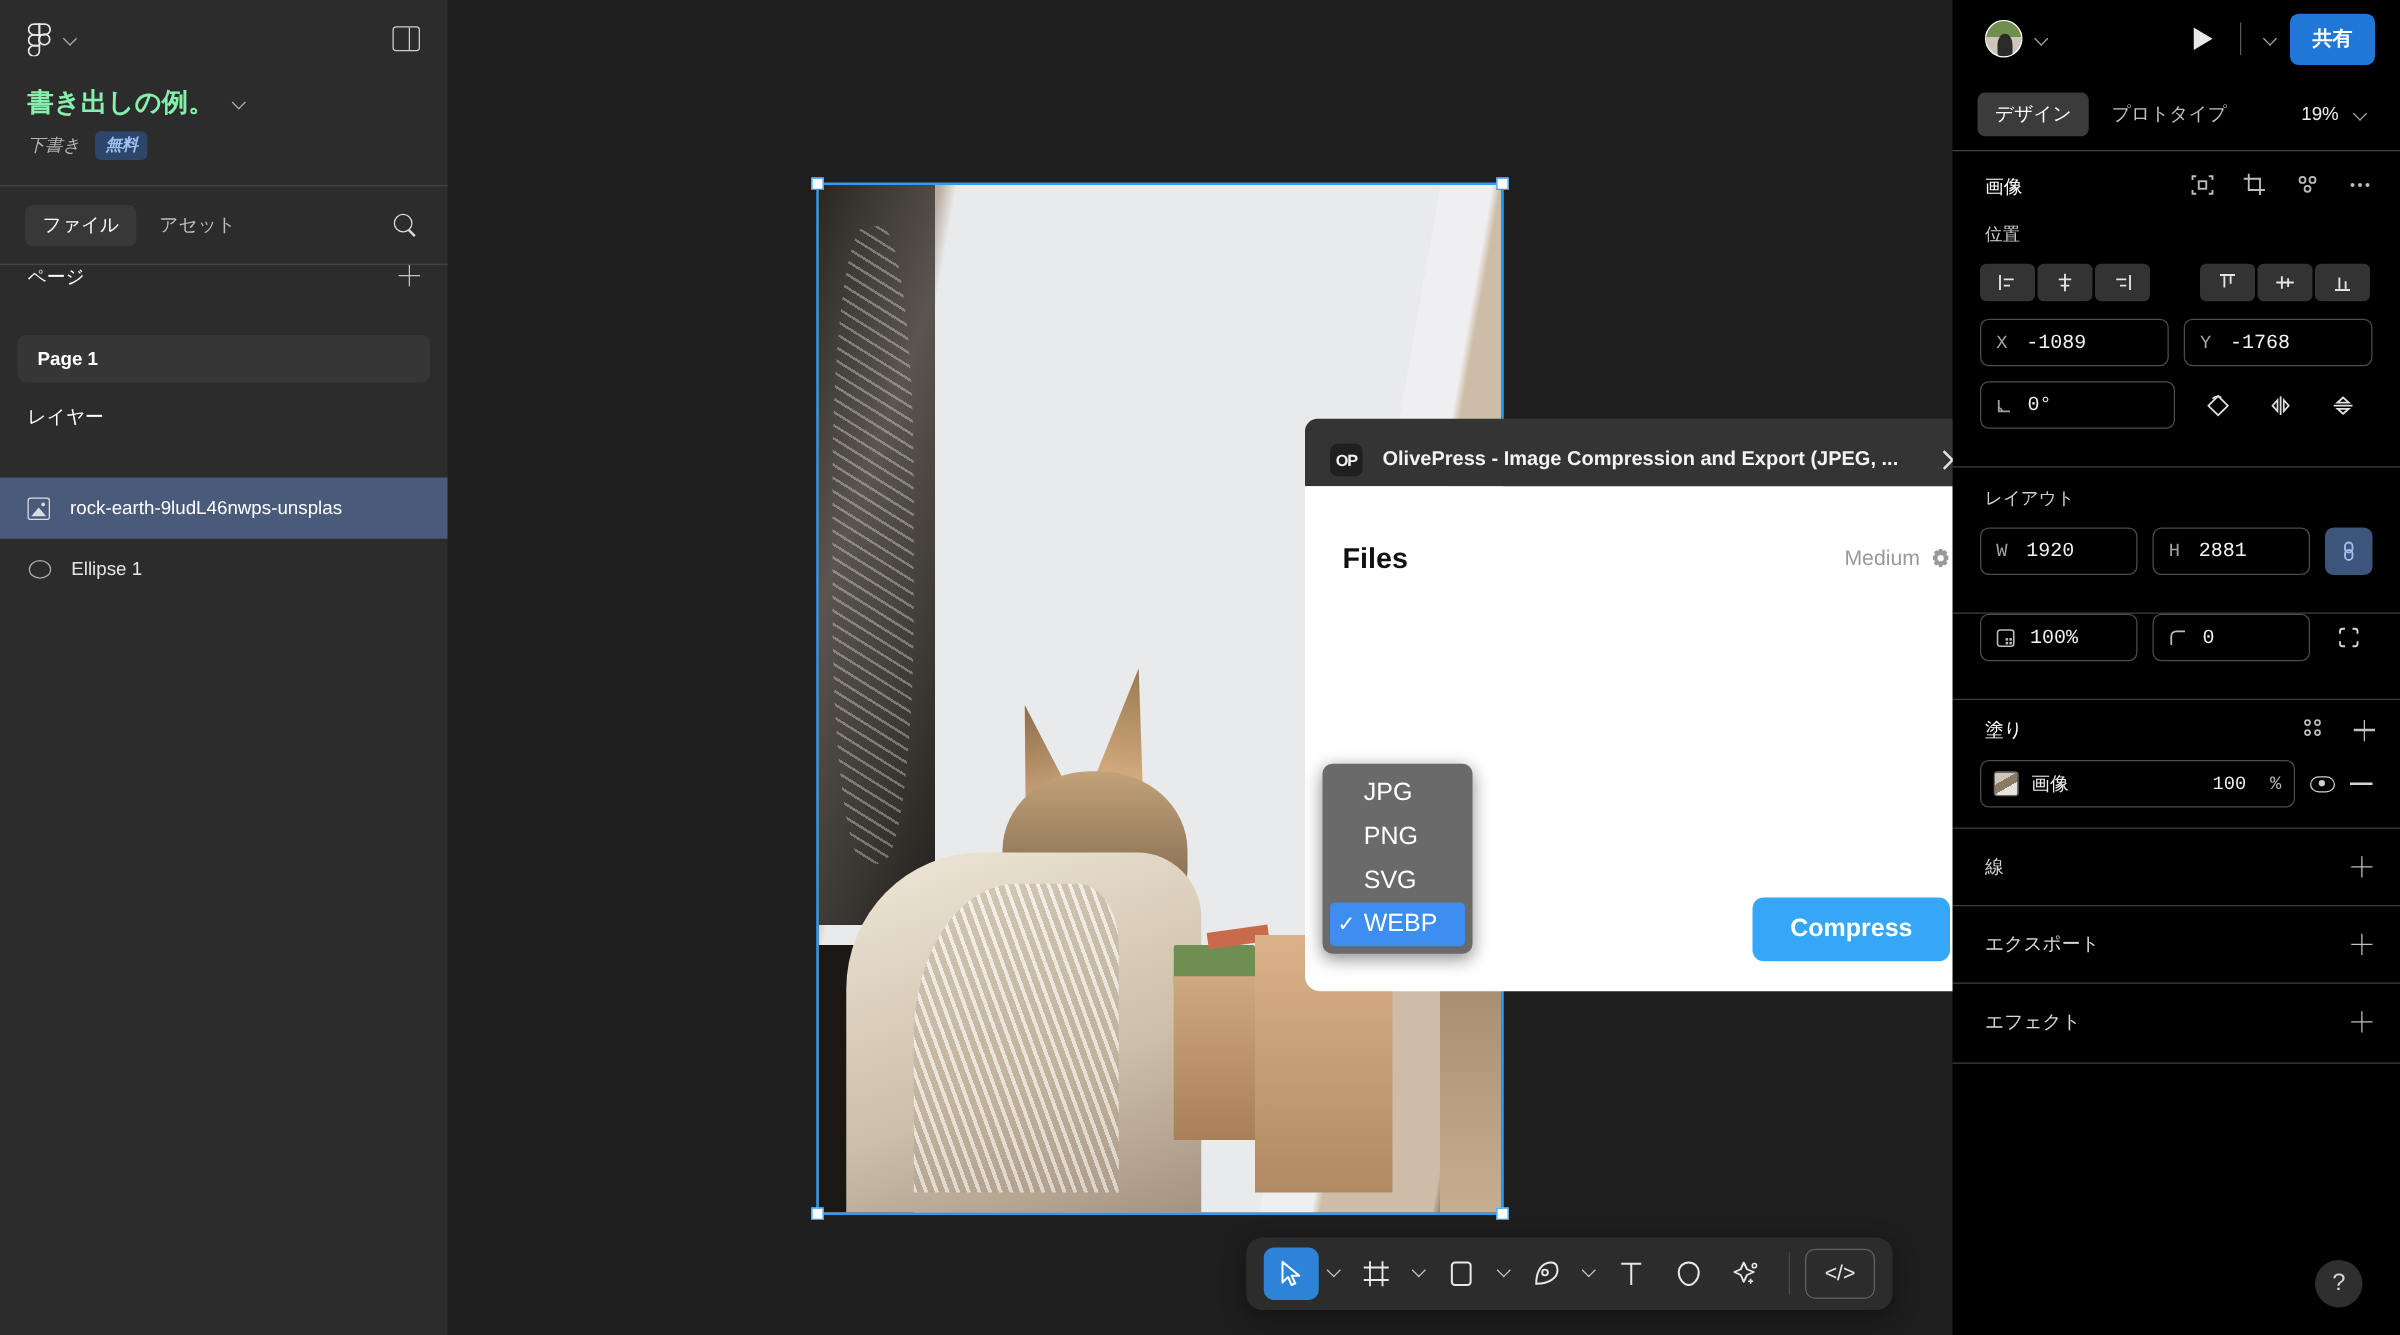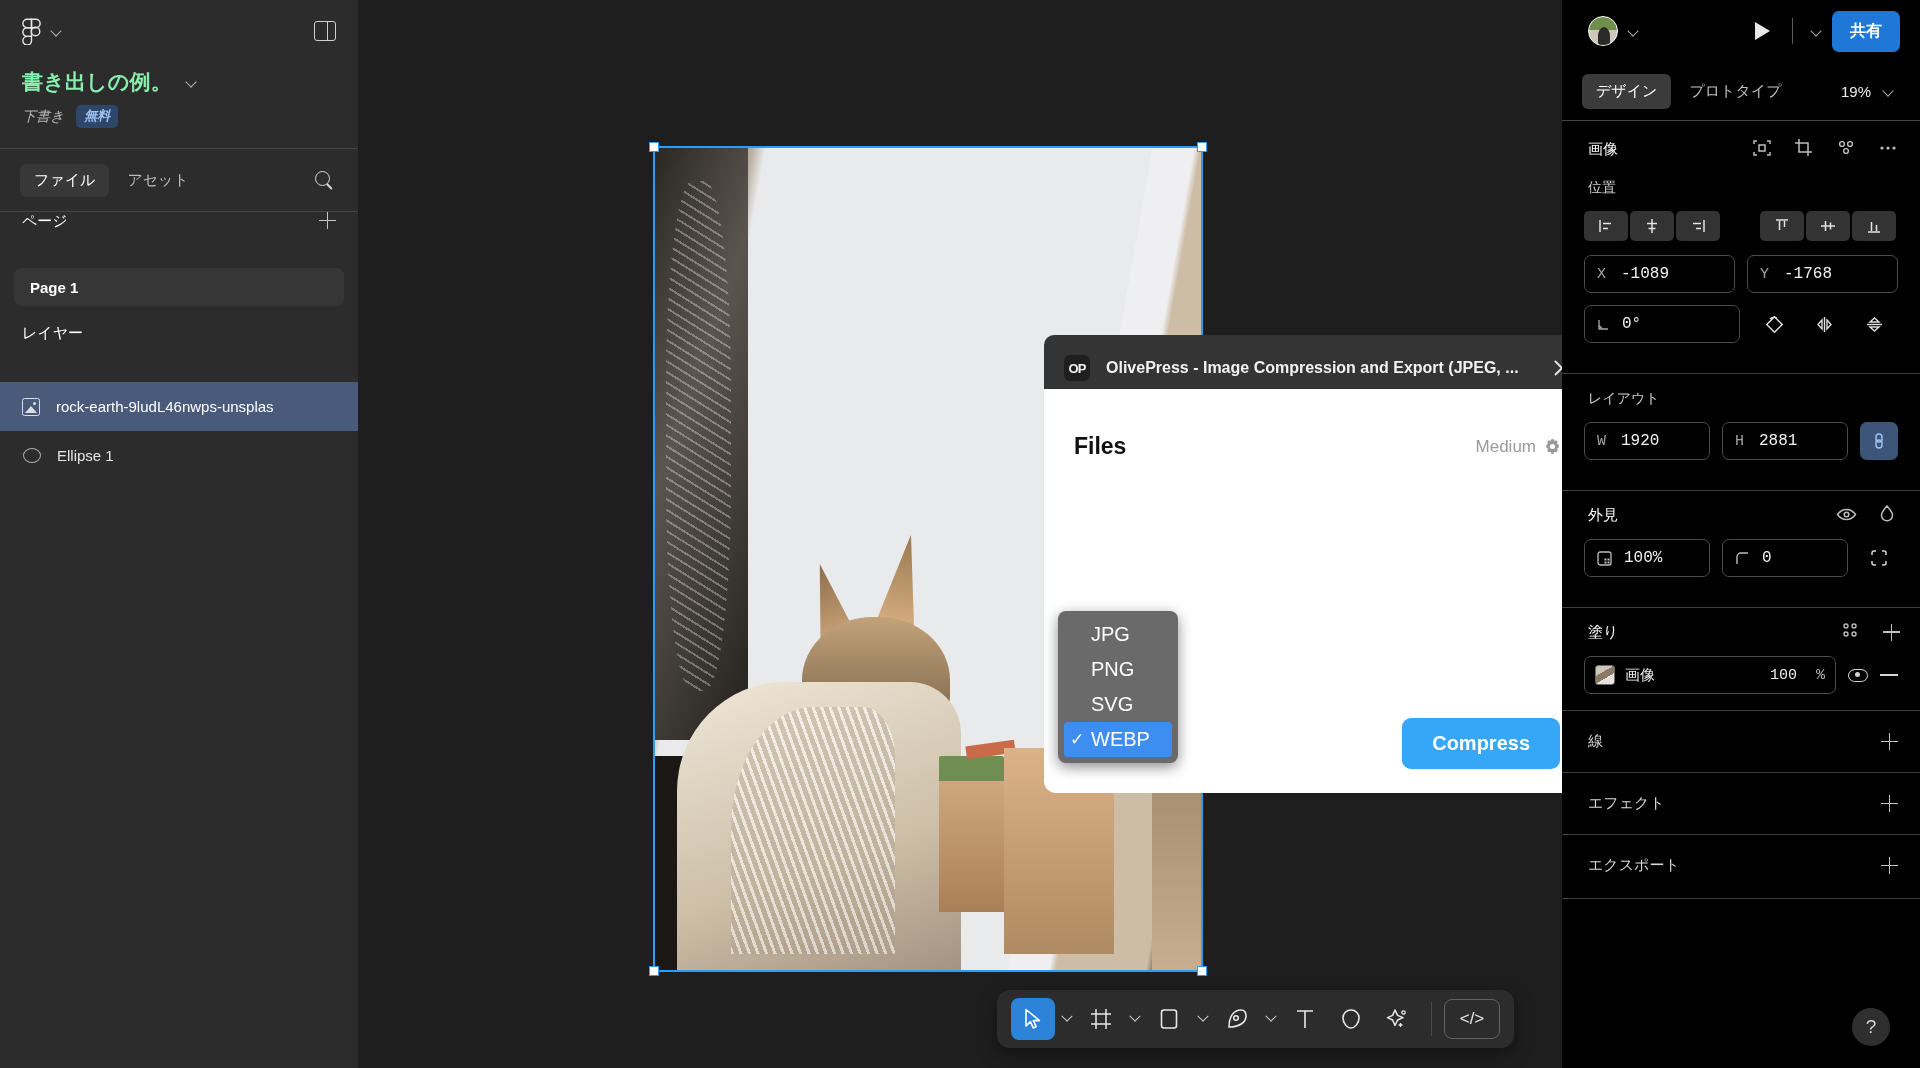--- a/index.html
+++ b/index.html
@@ -633,36 +633,20 @@
               <g fill="none" stroke="#9cc0f0" stroke-width="1.5">
                 <path d="M8 2a3 3 0 0 1 3 3v2a3 3 0 0 1-6 0V5a3 3 0 0 1 3-3z"></path>
                 <path d="M8 16a3 3 0 0 1-3-3v-2a3 3 0 0 1 6 0v2a3 3 0 0 1-3 3z"></path>
               </g>
             </svg>
         </div>
       </div>
     </div>
     <div class="sec-divider"></div>
 
-    <div class="rp-sec-head" style="height:48px">
-      <span class="rp-sec-title">外見</span>
-      <span class="icon-btn">
-        <svg width="21" height="21" viewBox="0 0 21 21">
-            <g fill="none" stroke="#d6d6d6" stroke-width="1.5">
-              <path d="M1.5 10.5S5 5.5 10.5 5.5 19.5 10.5 19.5 10.5 16 15.5 10.5 15.5 1.5 10.5 1.5 10.5z"></path>
-              <circle cx="10.5" cy="10.5" r="2.3"></circle>
-            </g>
-          </svg>
-      </span>
-      <span class="icon-btn">
-        <svg width="18" height="20" viewBox="0 0 18 20">
-            <path d="M9 2c3.2 3.6 5.5 6.4 5.5 9.3A5.5 5.5 0 0 1 3.5 11.3C3.5 8.4 5.8 5.6 9 2z" fill="none" stroke="#d6d6d6" stroke-width="1.5"></path>
-          </svg>
-      </span>
-    </div>
     <div class="rp-block">
       <div class="field-row">
         <div class="field">
           <span class="f-key">
             <svg width="15" height="15" viewBox="0 0 15 15">
                 <rect x="1" y="1" width="13" height="13" rx="2" fill="none" stroke="#bdbdbd" stroke-width="1.3"></rect>
                 <g fill="#bdbdbd">
                   <rect x="7.5" y="7.5" width="2" height="2"></rect>
                   <rect x="10.5" y="7.5" width="2" height="2"></rect>
                   <rect x="7.5" y="10.5" width="2" height="2"></rect>
@@ -716,25 +700,25 @@
         <span class="eye-icon"></span>
         <span class="minus-icon"></span>
       </div>
     </div>
 
     <div class="collapse-row">
       <span class="lbl">線</span>
       <span class="plus-icon"></span>
     </div>
     <div class="collapse-row">
+      <span class="lbl">エクスポート</span>
+      <span class="plus-icon"></span>
+    </div>
+    <div class="collapse-row">
       <span class="lbl">エフェクト</span>
       <span class="plus-icon"></span>
     </div>
-    <div class="collapse-row">
-      <span class="lbl">エクスポート</span>
-      <span class="plus-icon"></span>
-    </div>
     <div class="sec-divider"></div>
 
     <div class="help-btn">?</div>
   </div>
 
 </div>
 
 </body></html>

